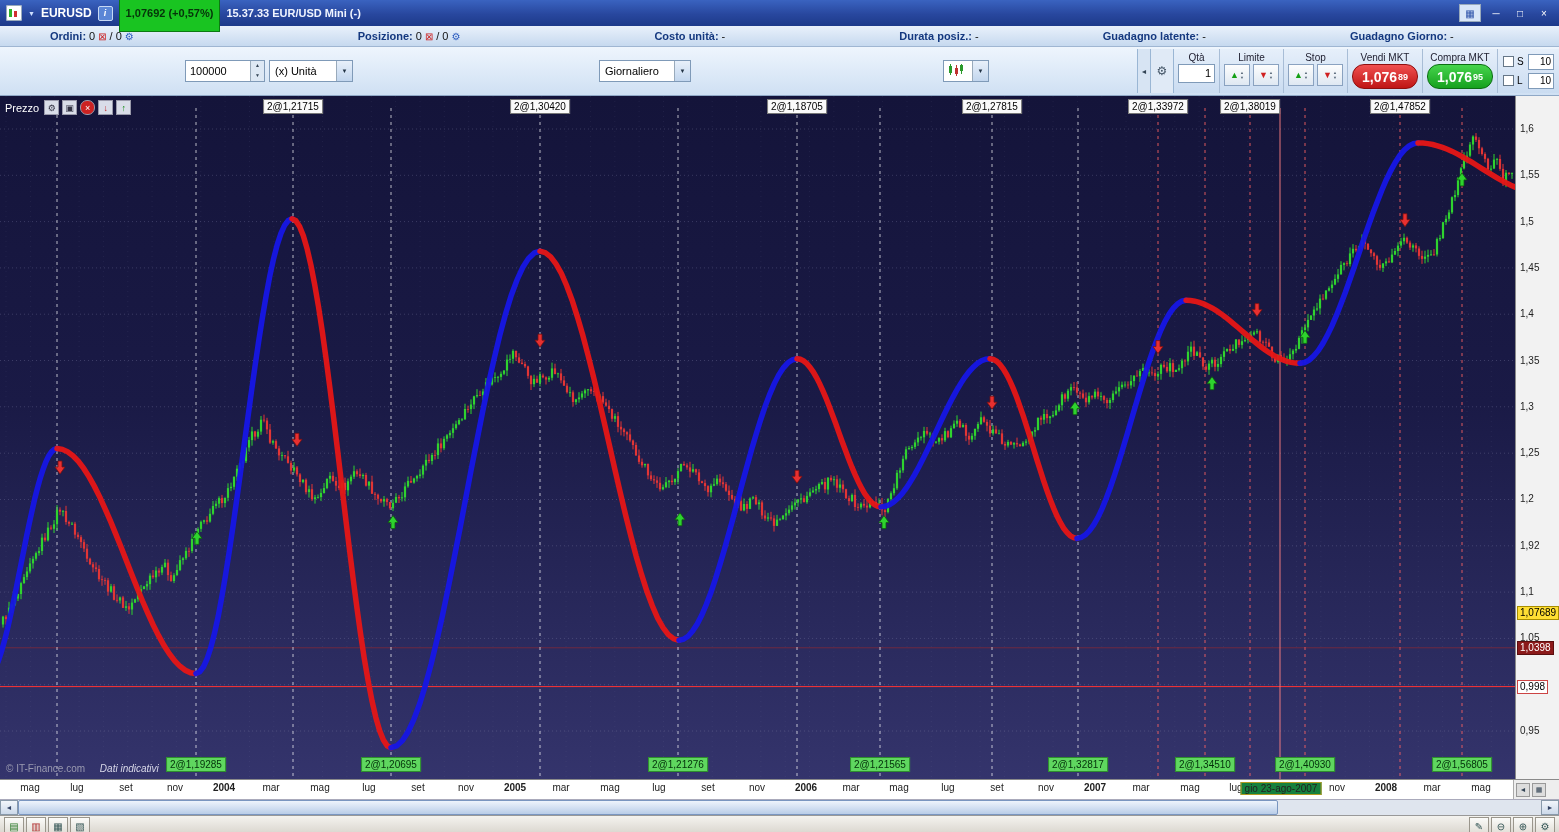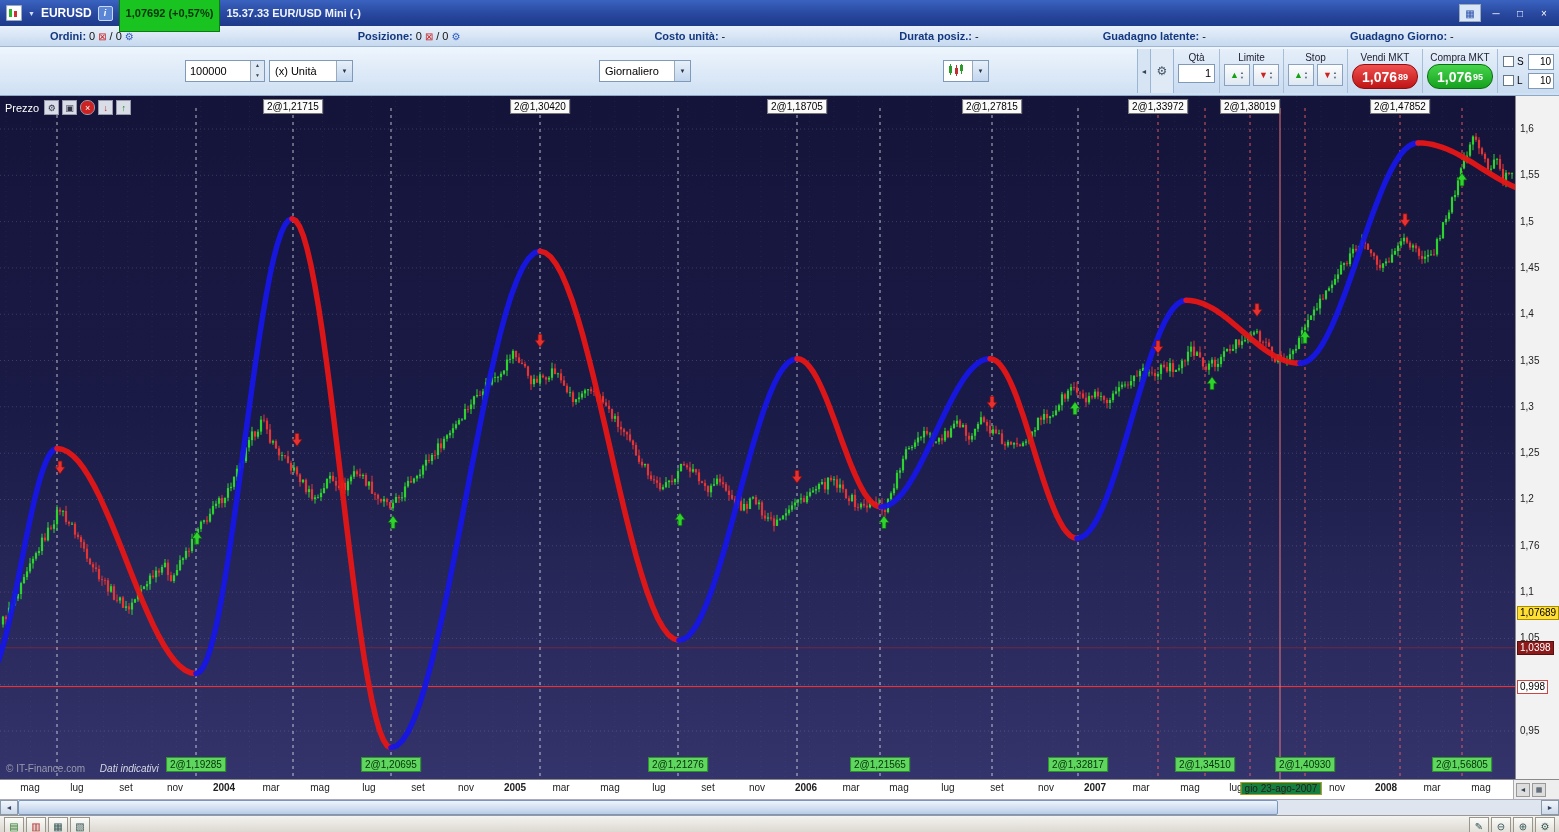--- a/index.html
+++ b/index.html
@@ -1418,21 +1418,21 @@
   <div class="y-axis" id="y-axis">
       <span class="yt" style="top: 27px;">1,6</span>
       <span class="yt" style="top: 73px;">1,55</span>
       <span class="yt" style="top: 120px;">1,5</span>
       <span class="yt" style="top: 166px;">1,45</span>
       <span class="yt" style="top: 212px;">1,4</span>
       <span class="yt" style="top: 259px;">1,35</span>
       <span class="yt" style="top: 305px;">1,3</span>
       <span class="yt" style="top: 351px;">1,25</span>
       <span class="yt" style="top: 397px;">1,2</span>
-      <span class="yt" style="top: 444px;">1,76</span>
+      <span class="yt" style="top: 444px;">1,92</span>
       <span class="yt" style="top: 490px;">1,1</span>
       <span class="yt" style="top: 536px;">1,05</span>
       <span class="yt" style="top: 583px;">1</span>
       <span class="yt" style="top: 629px;">0,95</span>
       <span class="yb yb-current" style="top: 510px;">1,07689</span>
       <span class="yb yb-stop" style="top: 545px;">1,0398</span>
       <span class="yb yb-level" style="top: 584px;">0,998</span>
     </div>
 </div>
 

